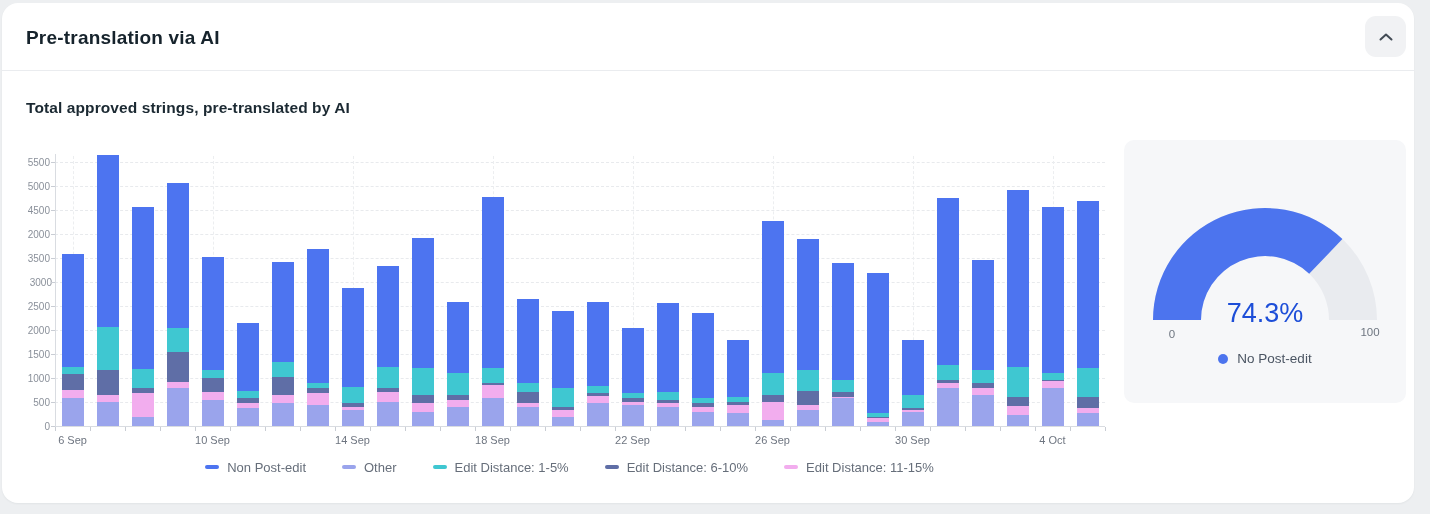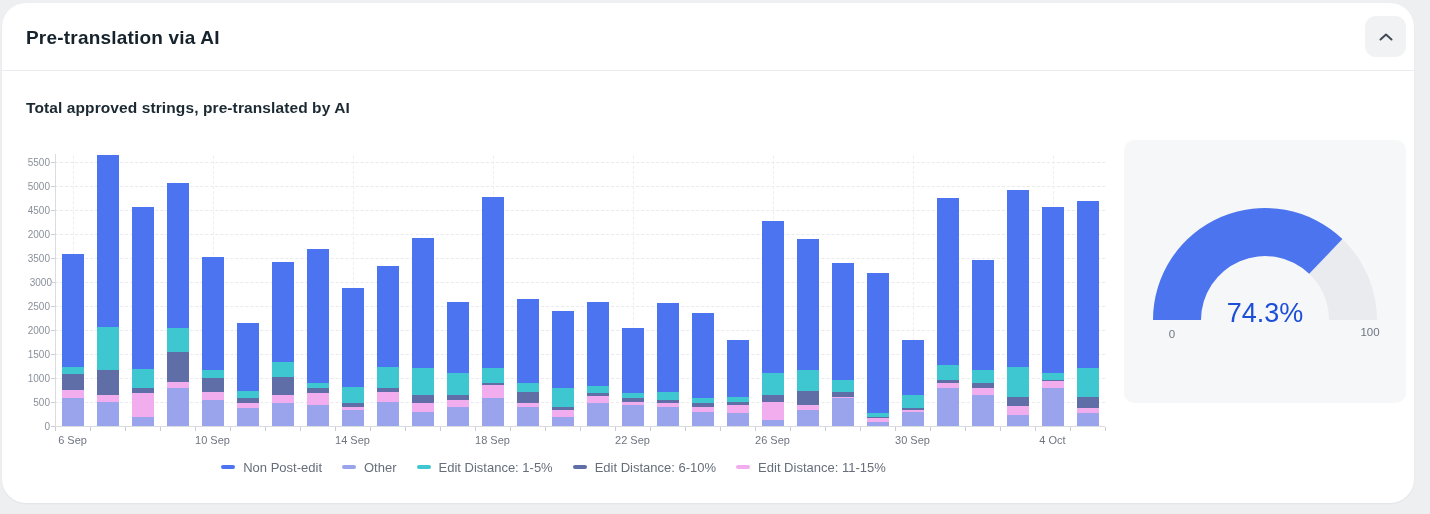--- a/index.html
+++ b/index.html
@@ -1,20 +1,20 @@
 <!DOCTYPE html>
 <html><head>
 <meta charset="utf-8">
 <style>
   * { margin:0; padding:0; box-sizing:border-box; }
   html,body { width:1430px; height:514px; font-family:"Liberation Sans", sans-serif; }
   body { background:#edeff1; overflow:hidden; }
 
   .panel { position:absolute; left:2px; top:3px; width:1412px; height:500px;
-           background:#ffffff; border-radius:24px; box-shadow:0 1px 2px rgba(20,30,40,.05); }
+           background:#ffffff; border-radius:16px; box-shadow:0 1px 2px rgba(20,30,40,.05); }
 
   .panel-header { position:relative; height:68px; border-bottom:1px solid #eaecef; }
   .panel-title { position:absolute; left:24px; top:24px; font-size:19px; font-weight:700;
                  color:#16232c; letter-spacing:.2px; }
   .collapse-btn { position:absolute; right:8px; top:13px; width:41px; height:41px;
                   border:none; border-radius:11px; background:#f1f2f4; cursor:pointer;
                   display:flex; align-items:center; justify-content:center; }
 
   .subtitle { position:absolute; left:24px; top:96px; font-size:15.5px; font-weight:700;
               color:#1b2932; letter-spacing:.1px; }
@@ -26,22 +26,22 @@
   .axis-x { position:absolute; height:0; border-top:1px solid #d9dce1; }
   .axis-y { position:absolute; width:0; border-left:1px solid #d9dce1; }
   .ytick  { position:absolute; height:1px; width:4px; background:#c9cdd4; }
   .xtick  { position:absolute; width:1px; height:4px; background:#c9cdd4; }
   .ylab { position:absolute; width:28px; text-align:right; font-size:10px; color:#8a909a; }
   .xlab { position:absolute; width:60px; text-align:center; font-size:11px; color:#6e7580; }
   .bar { position:absolute; width:22px; display:flex; flex-direction:column-reverse; }
   .seg { width:100%; }
 
   
-  #legend { position:absolute; left:4px; top:452px; width:1095px; height:24px;
-            display:flex; align-items:center; justify-content:center; gap:20px; }
+  #legend { position:absolute; left:20px; top:452px; width:1095px; height:24px;
+            display:flex; align-items:center; justify-content:center; gap:36px; }
   .lgi { display:flex; align-items:center; cursor:pointer; }
   .lgi .dash { width:14px; height:3.5px; border-radius:2px; margin-right:8px; }
   .lgi .txt { font-size:13px; color:#666e7a; }
 
   
   .side-card { position:absolute; left:1122px; top:137px; width:282px; height:263px;
                background:#f6f7f9; border-radius:10px; }
   .card-title { position:absolute; left:0; top:24px; width:100%; text-align:center;
                 font-size:15px; font-weight:700; color:#27313c; }
   #gauge { position:absolute; left:0; top:52px; }
@@ -393,16 +393,20 @@
       </div>
 
     <div class="side-card">
       <svg id="gauge" width="282" height="135" viewBox="0 0 282 135">
         <path id="gauge-track" d="M 29.0 128.0 A 112 112 0 0 1 253.0 128.0 L 205.0 128.0 A 64 64 0 0 0 77.0 128.0 Z" fill="#E9EBEF"></path>
         <path id="gauge-fill" d="M 29.0 128.0 A 112 112 0 0 1 218.4 47.1 L 185.2 81.8 A 64 64 0 0 0 77.0 128.0 Z" fill="#4C74EE"></path>
       </svg>
       <div class="percent">74.3%</div>
       <div class="gmin">0</div>
       <div class="gmax">100</div>
+      <div class="gauge-legend">
+        <span class="dot" style="background: rgb(76, 116, 238);"></span>
+        <span class="glt">No Post-edit</span>
+      </div>
     </div>
 
   </div>
 </div>
 
 </body></html>

